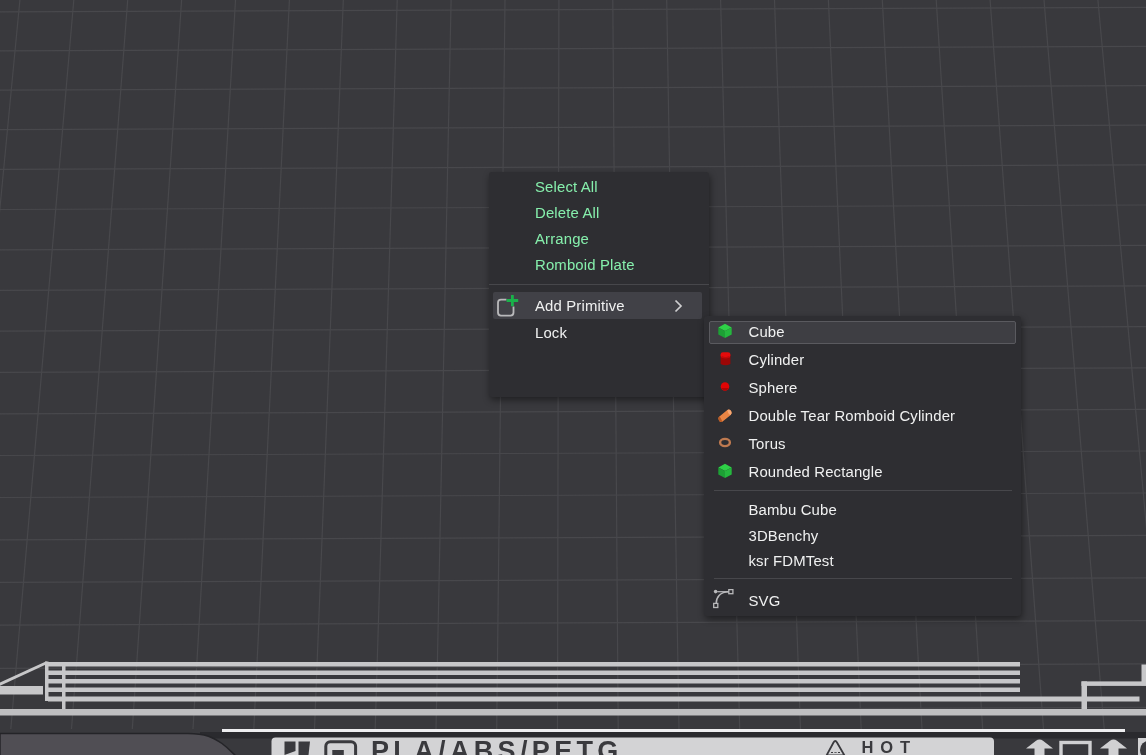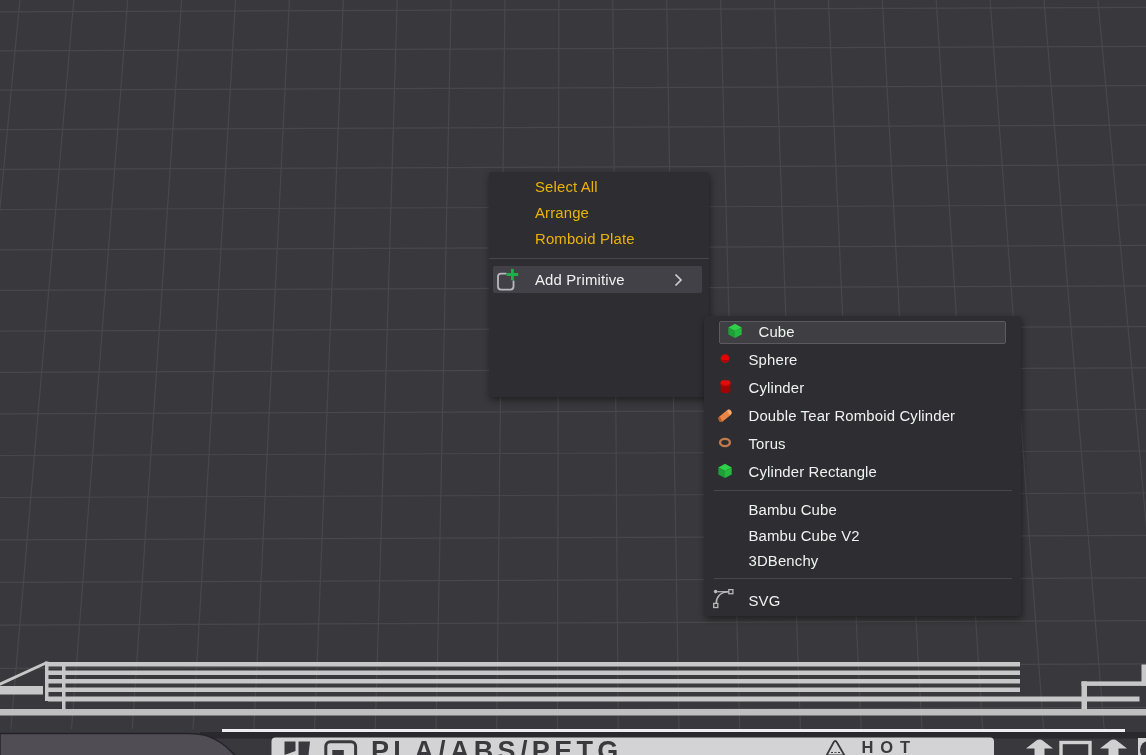--- a/index.html
+++ b/index.html
@@ -2,27 +2,27 @@
 <html><head><meta charset="utf-8"><style>
 *{margin:0;padding:0;box-sizing:border-box}
 html,body{width:1146px;height:755px;overflow:hidden;background:#39393d;
 font-family:"Liberation Sans",sans-serif}
 #stage{position:absolute;left:0;top:0;width:1146px;height:755px}
 .menu{position:absolute;background:#2e2e32;border-radius:3px;
 box-shadow:1px 3px 7px rgba(0,0,0,.45);z-index:5}
 #m1{left:489px;top:171.8px;width:219.5px;height:225.5px;padding-top:2.5px}
 #m2{left:703.5px;top:315.5px;width:317.5px;padding-top:2px;padding-bottom:1.5px;z-index:6}
 .row{position:relative;display:flex;align-items:center;font-size:14.9px;letter-spacing:0.15px;color:#f0f1f1}
-.dis{height:26px;padding-left:46px;color:#eab308}
+.dis{height:26px;padding-left:46px;color:#86efac}
 .m1r{height:26.5px;padding-left:46px}
 .hl1{height:27.5px;margin:0 7px 0 4px;background:#414147;border-radius:2px;padding-left:42px}
 .sep1{height:1px;background:#47474b;margin:6px 0 6.5px 0}
 .m2r{height:28px;padding-left:45px}
 .m2s{height:25.5px;padding-left:45px}
-.hl2{height:28px;margin:0 15px;padding-left:40px}
+.hl2{height:28px;margin:0 5px;padding-left:40px}
 .hl2::before{content:'';position:absolute;left:0;top:3px;right:0;height:21px;background:#3e3e43;
 border:1px solid #5a5a5f;border-radius:2px}
 .hl2 .ico{position:absolute;left:8px;z-index:1}
 .hl2 span{position:relative;z-index:1}
 .ico{position:absolute;left:13px;top:50%;transform:translateY(-50%)}
 .sep2{height:1px;background:#47474b;margin:4.5px 9px 6.5px 10px}
 .sep2b{height:1px;background:#47474b;margin:4px 9px 9px 10px}
 .arrow{position:absolute;right:19px;top:50%;transform:translateY(-50%)}
 </style></head><body>
 <div id="stage">
@@ -95,57 +95,59 @@
       <text x="371" y="759.5" font-family="Liberation Sans, sans-serif" font-weight="bold" font-size="27" letter-spacing="4.35" fill="#3a3a3e">PLA/ABS/PETG</text>
       <path d="M833.5,742.5 Q835.3,739.5 837,742.5 L844.5,755.5 L826.5,755.5 Z" fill="none" stroke="#3a3a3e" stroke-width="1.8"></path>
       <path d="M831,750 q1,-2 2,0 M834.5,750 q1,-2 2,0 M838,750 q1,-2 2,0" fill="none" stroke="#3a3a3e" stroke-width="1" transform="translate(0,3)"></path>
       <text x="861.5" y="752.5" font-family="Liberation Sans, sans-serif" font-weight="bold" font-size="16.5" letter-spacing="6.9" fill="#3a3a3e">HOT</text>
       <path d="M1026.0,748.5 L1036.0,740.8 Q1039.5,738.3 1043.0,740.8 L1053.0,748.5 L1044.5,748.5 L1044.5,756 L1034.5,756 L1034.5,748.5 Z" fill="#d0d0d2"></path>
       <path d="M1100.0,748.5 L1110.0,740.8 Q1113.5,738.3 1117.0,740.8 L1127.0,748.5 L1118.5,748.5 L1118.5,756 L1108.5,756 L1108.5,748.5 Z" fill="#d0d0d2"></path>
       <rect x="1061" y="742.5" width="29" height="20" fill="none" stroke="#d0d0d2" stroke-width="3.4"></rect>
     </svg>
     <div class="menu" id="m1">
       <div class="row dis">Select All</div>
+      <div class="row dis">Delete All</div>
       <div class="row dis">Arrange</div>
       <div class="row dis">Romboid Plate</div>
       <div class="sep1"></div>
       <div class="row hl1">
         <svg width="27" height="27" viewBox="0 0 27 27" style="position:absolute;left:0px;top:0px">
           <path d="M13.5,7.7 H8 Q5,7.7 5,10.7 V20.6 Q5,23.6 8,23.6 H17.5 Q20.5,23.6 20.5,20.6 V14.6" fill="none" stroke="#b9b9bb" stroke-width="1.8"></path>
           <path d="M19.4,3 V14.2 M13.6,8.5 H25.2" stroke="#19b14a" stroke-width="2.8" fill="none"></path>
         </svg>
         <span>Add Primitive</span>
         <svg class="arrow" width="9" height="14" viewBox="0 0 9 14">
           <path d="M1.5,1.5 L7,7 L1.5,12.5" fill="none" stroke="#cfcfd1" stroke-width="1.7"></path>
         </svg>
       </div>
+      <div class="row m1r">Lock</div>
     </div>
     <div class="menu" id="m2">
       <div class="row hl2">
         <span class="ico"><svg width="16" height="16" viewBox="0 0 16 16">
             <polygon points="8,1.2 14.7,4.9 8,8.6 1.3,4.9" fill="#2ed147"></polygon>
             <polygon points="1.3,4.9 8,8.6 8,15.6 1.3,11.9" fill="#1da035"></polygon>
             <polygon points="14.7,4.9 8,8.6 8,15.6 14.7,11.9" fill="#25b83e"></polygon>
           </svg></span>
         <span>Cube</span>
       </div>
       <div class="row m2r">
         <span class="ico"><svg width="16" height="16" viewBox="0 0 16 16">
-            <circle cx="8" cy="8" r="4.3" fill="#e00505"></circle>
-            <path d="M4.1,9.5 a4.3,4.3 0 0 0 7.8,0" fill="#ae0404"></path>
-          </svg></span>
-        <span>Sphere</span>
-      </div>
-      <div class="row m2r">
-        <span class="ico"><svg width="16" height="16" viewBox="0 0 16 16">
             <path d="M3.6,4.5 H13.4 V13.6 Q8.5,16 3.6,13.6 Z" fill="#9c0606"></path>
             <rect x="3.6" y="1.7" width="9.8" height="5.6" rx="2.4" fill="#e40b0b"></rect>
             <path d="M4.6,6.2 Q8.5,8.6 12.4,6.2" fill="none" stroke="#c00808" stroke-width="1.4"></path>
           </svg></span>
         <span>Cylinder</span>
+      </div>
+      <div class="row m2r">
+        <span class="ico"><svg width="16" height="16" viewBox="0 0 16 16">
+            <circle cx="8" cy="8" r="4.3" fill="#e00505"></circle>
+            <path d="M4.1,9.5 a4.3,4.3 0 0 0 7.8,0" fill="#ae0404"></path>
+          </svg></span>
+        <span>Sphere</span>
       </div>
       <div class="row m2r">
         <span class="ico"><svg width="16" height="16" viewBox="0 0 16 16">
             <path d="M1.8,10.6 L10.3,3.6 Q12.6,2.2 14.1,4.6 Q15.5,7 13.7,8.4 L5.3,15.2 Q3.3,16.3 2,14 Q0.8,11.8 1.8,10.6 Z" fill="#ea8544"></path>
             <path d="M1.8,10.6 Q3.6,9.9 5.3,15.2 Q3.3,16.3 2,14 Q0.8,11.8 1.8,10.6 Z" fill="#b85a24"></path>
             <path d="M10.3,3.6 Q12.6,2.2 14.1,4.6 Q15.5,7 13.7,8.4 Q11.4,8.7 10.3,3.6 Z" fill="#f7a873"></path>
           </svg></span>
         <span>Double Tear Romboid Cylinder</span>
       </div>
       <div class="row m2r">
@@ -153,26 +155,26 @@
             <ellipse cx="8" cy="8" rx="4.9" ry="3.6" fill="none" stroke="#bf7a50" stroke-width="2.4"></ellipse>
           </svg></span>
         <span>Torus</span>
       </div>
       <div class="row m2r">
         <span class="ico"><svg width="16" height="16" viewBox="0 0 16 16">
             <polygon points="8,1.2 14.7,4.9 8,8.6 1.3,4.9" fill="#2ed147"></polygon>
             <polygon points="1.3,4.9 8,8.6 8,15.6 1.3,11.9" fill="#1da035"></polygon>
             <polygon points="14.7,4.9 8,8.6 8,15.6 14.7,11.9" fill="#25b83e"></polygon>
           </svg></span>
-        <span>Cylinder Rectangle</span>
+        <span>Rounded Rectangle</span>
       </div>
       <div class="sep2"></div>
       <div class="row m2s">Bambu Cube</div>
-      <div class="row m2s">Bambu Cube V2</div>
       <div class="row m2s">3DBenchy</div>
+      <div class="row m2s">ksr FDMTest</div>
       <div class="sep2b"></div>
       <div class="row m2r" style="height:26px">
         <span class="ico" style="left:8.5px;top:1px;transform:none"><svg width="22" height="22" viewBox="0 0 22 22">
             <circle cx="3.6" cy="2.6" r="1.8" fill="#b9b9bb"></circle>
             <line x1="5.2" y1="2.7" x2="17" y2="2.7" stroke="#b9b9bb" stroke-width="1.2"></line>
             <path d="M4.2,14.4 C4.2,8.3 8.2,2.7 16.8,2.7" fill="none" stroke="#b9b9bb" stroke-width="1.5"></path>
             <rect x="16.8" y="0.6" width="4.1" height="4.1" fill="none" stroke="#b9b9bb" stroke-width="1.3"></rect>
             <rect x="1.7" y="14.4" width="4.1" height="4.1" fill="none" stroke="#b9b9bb" stroke-width="1.3"></rect>
           </svg></span>
         <span>SVG</span>

